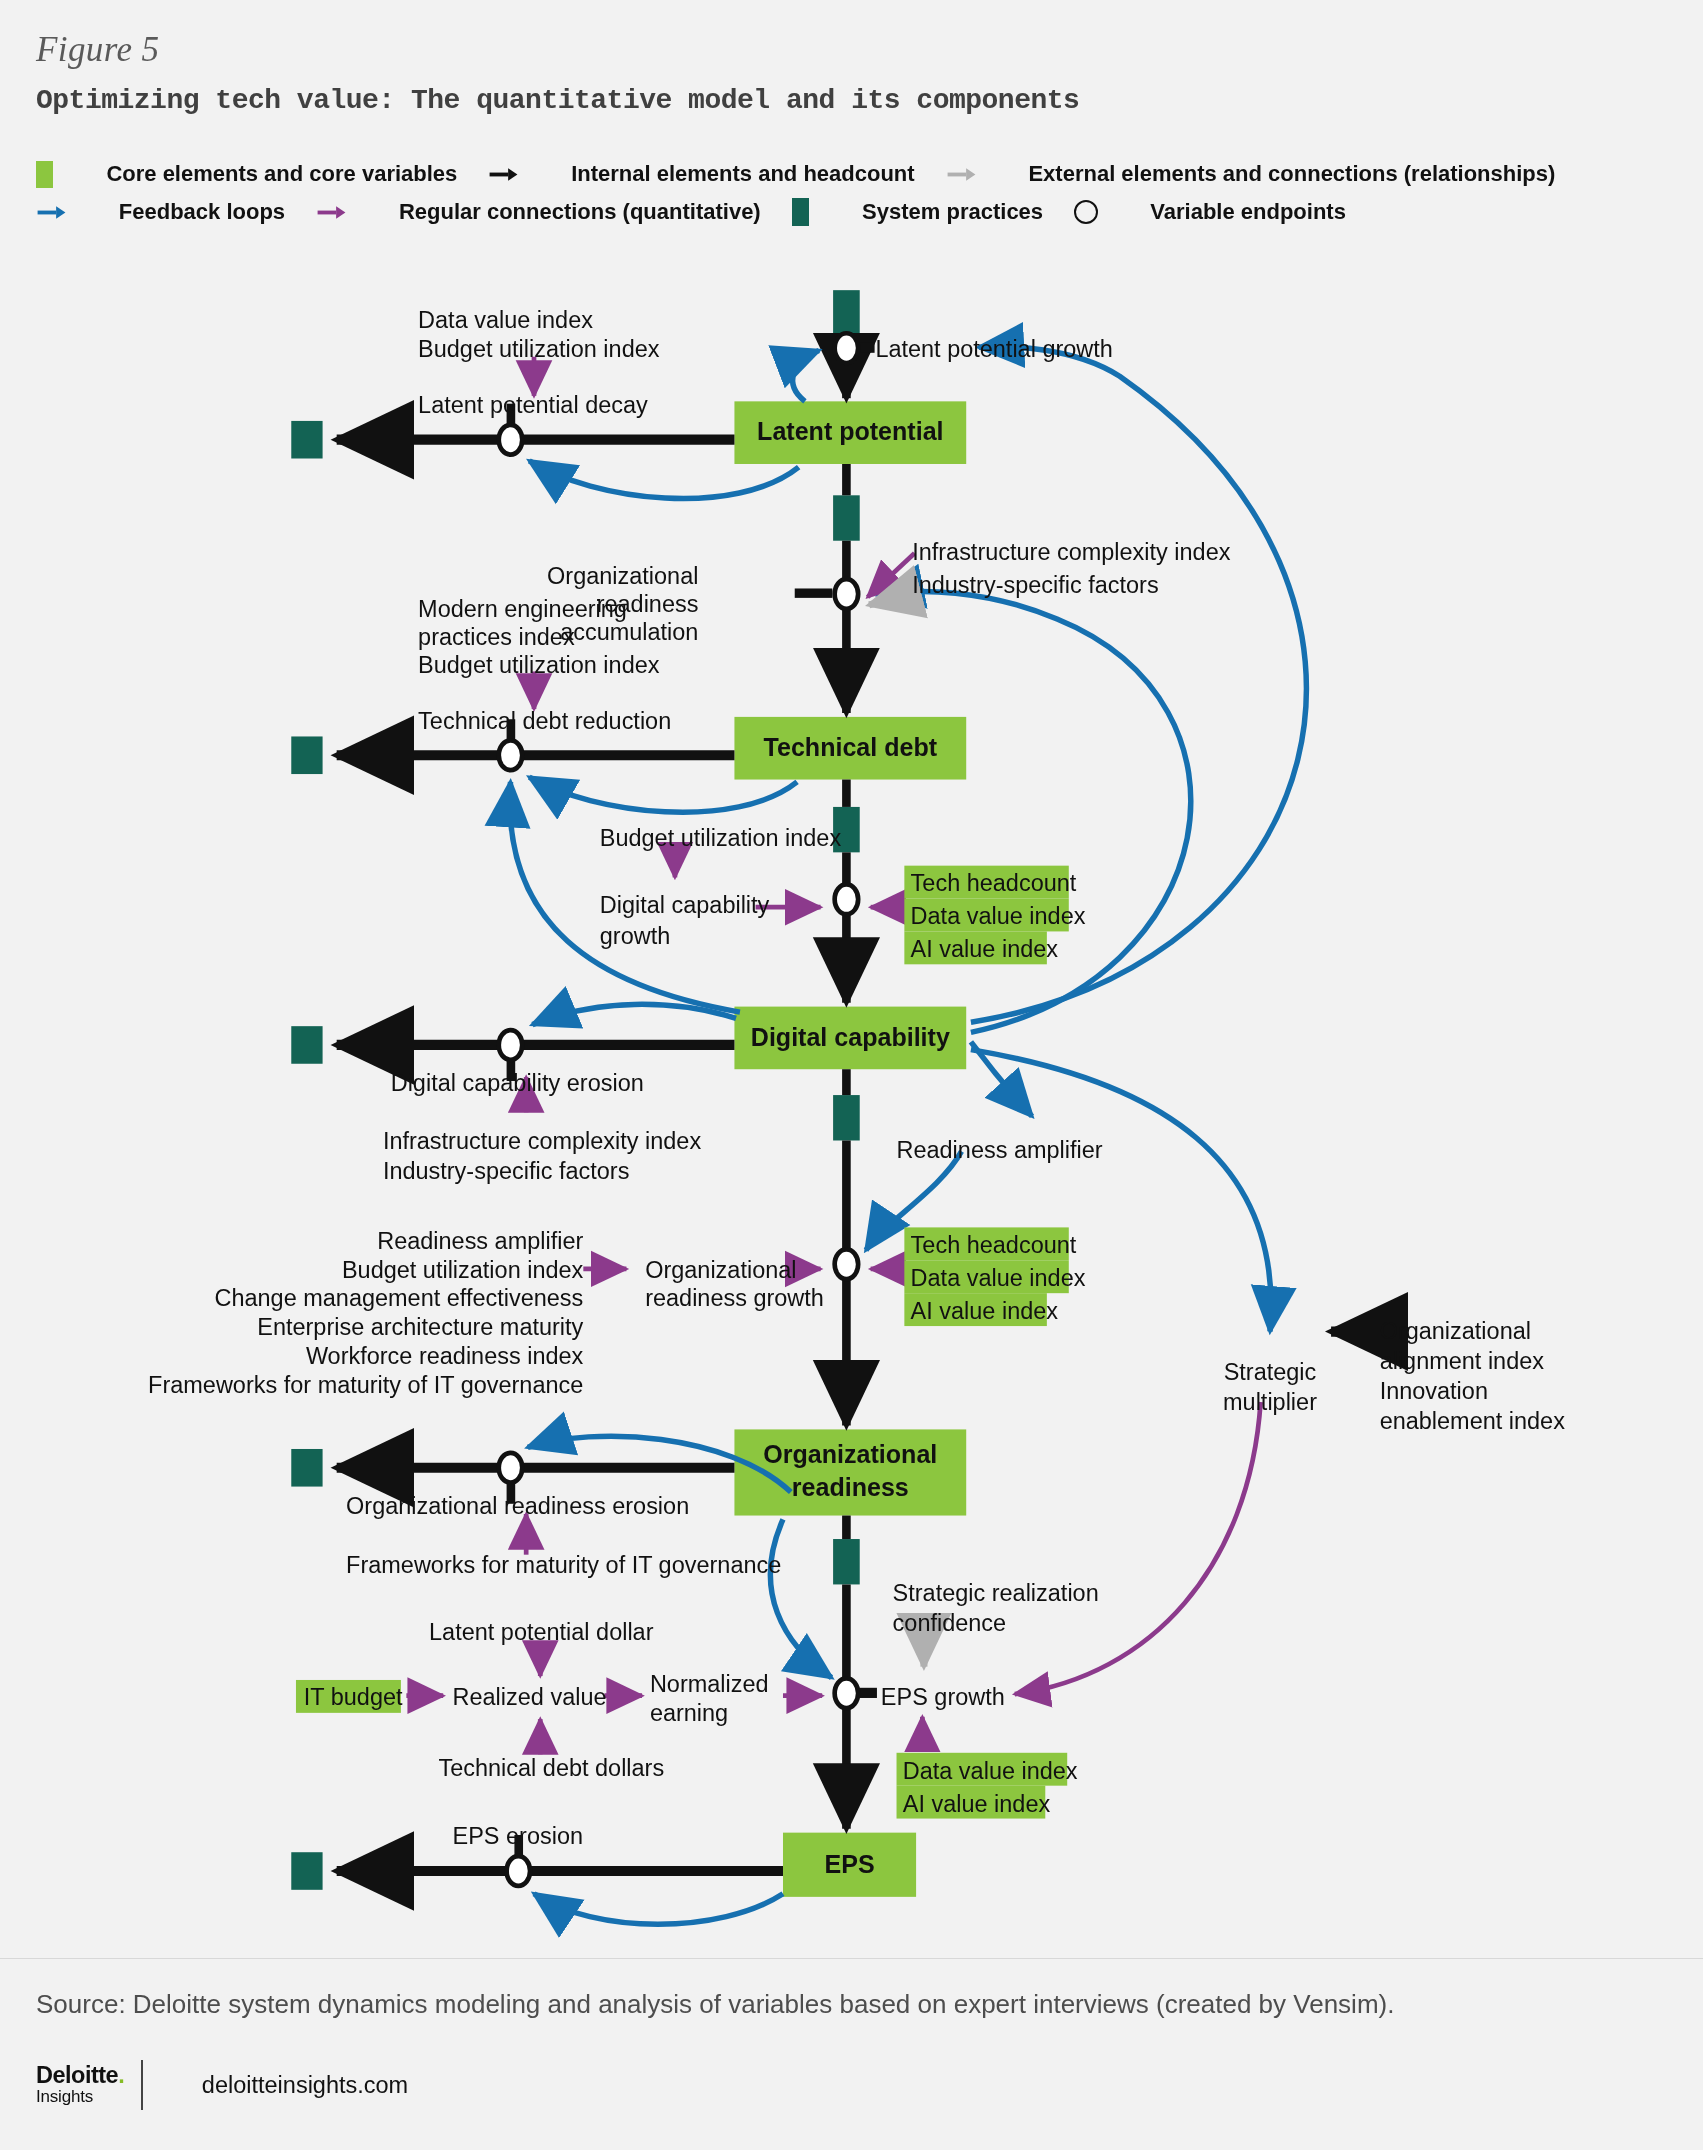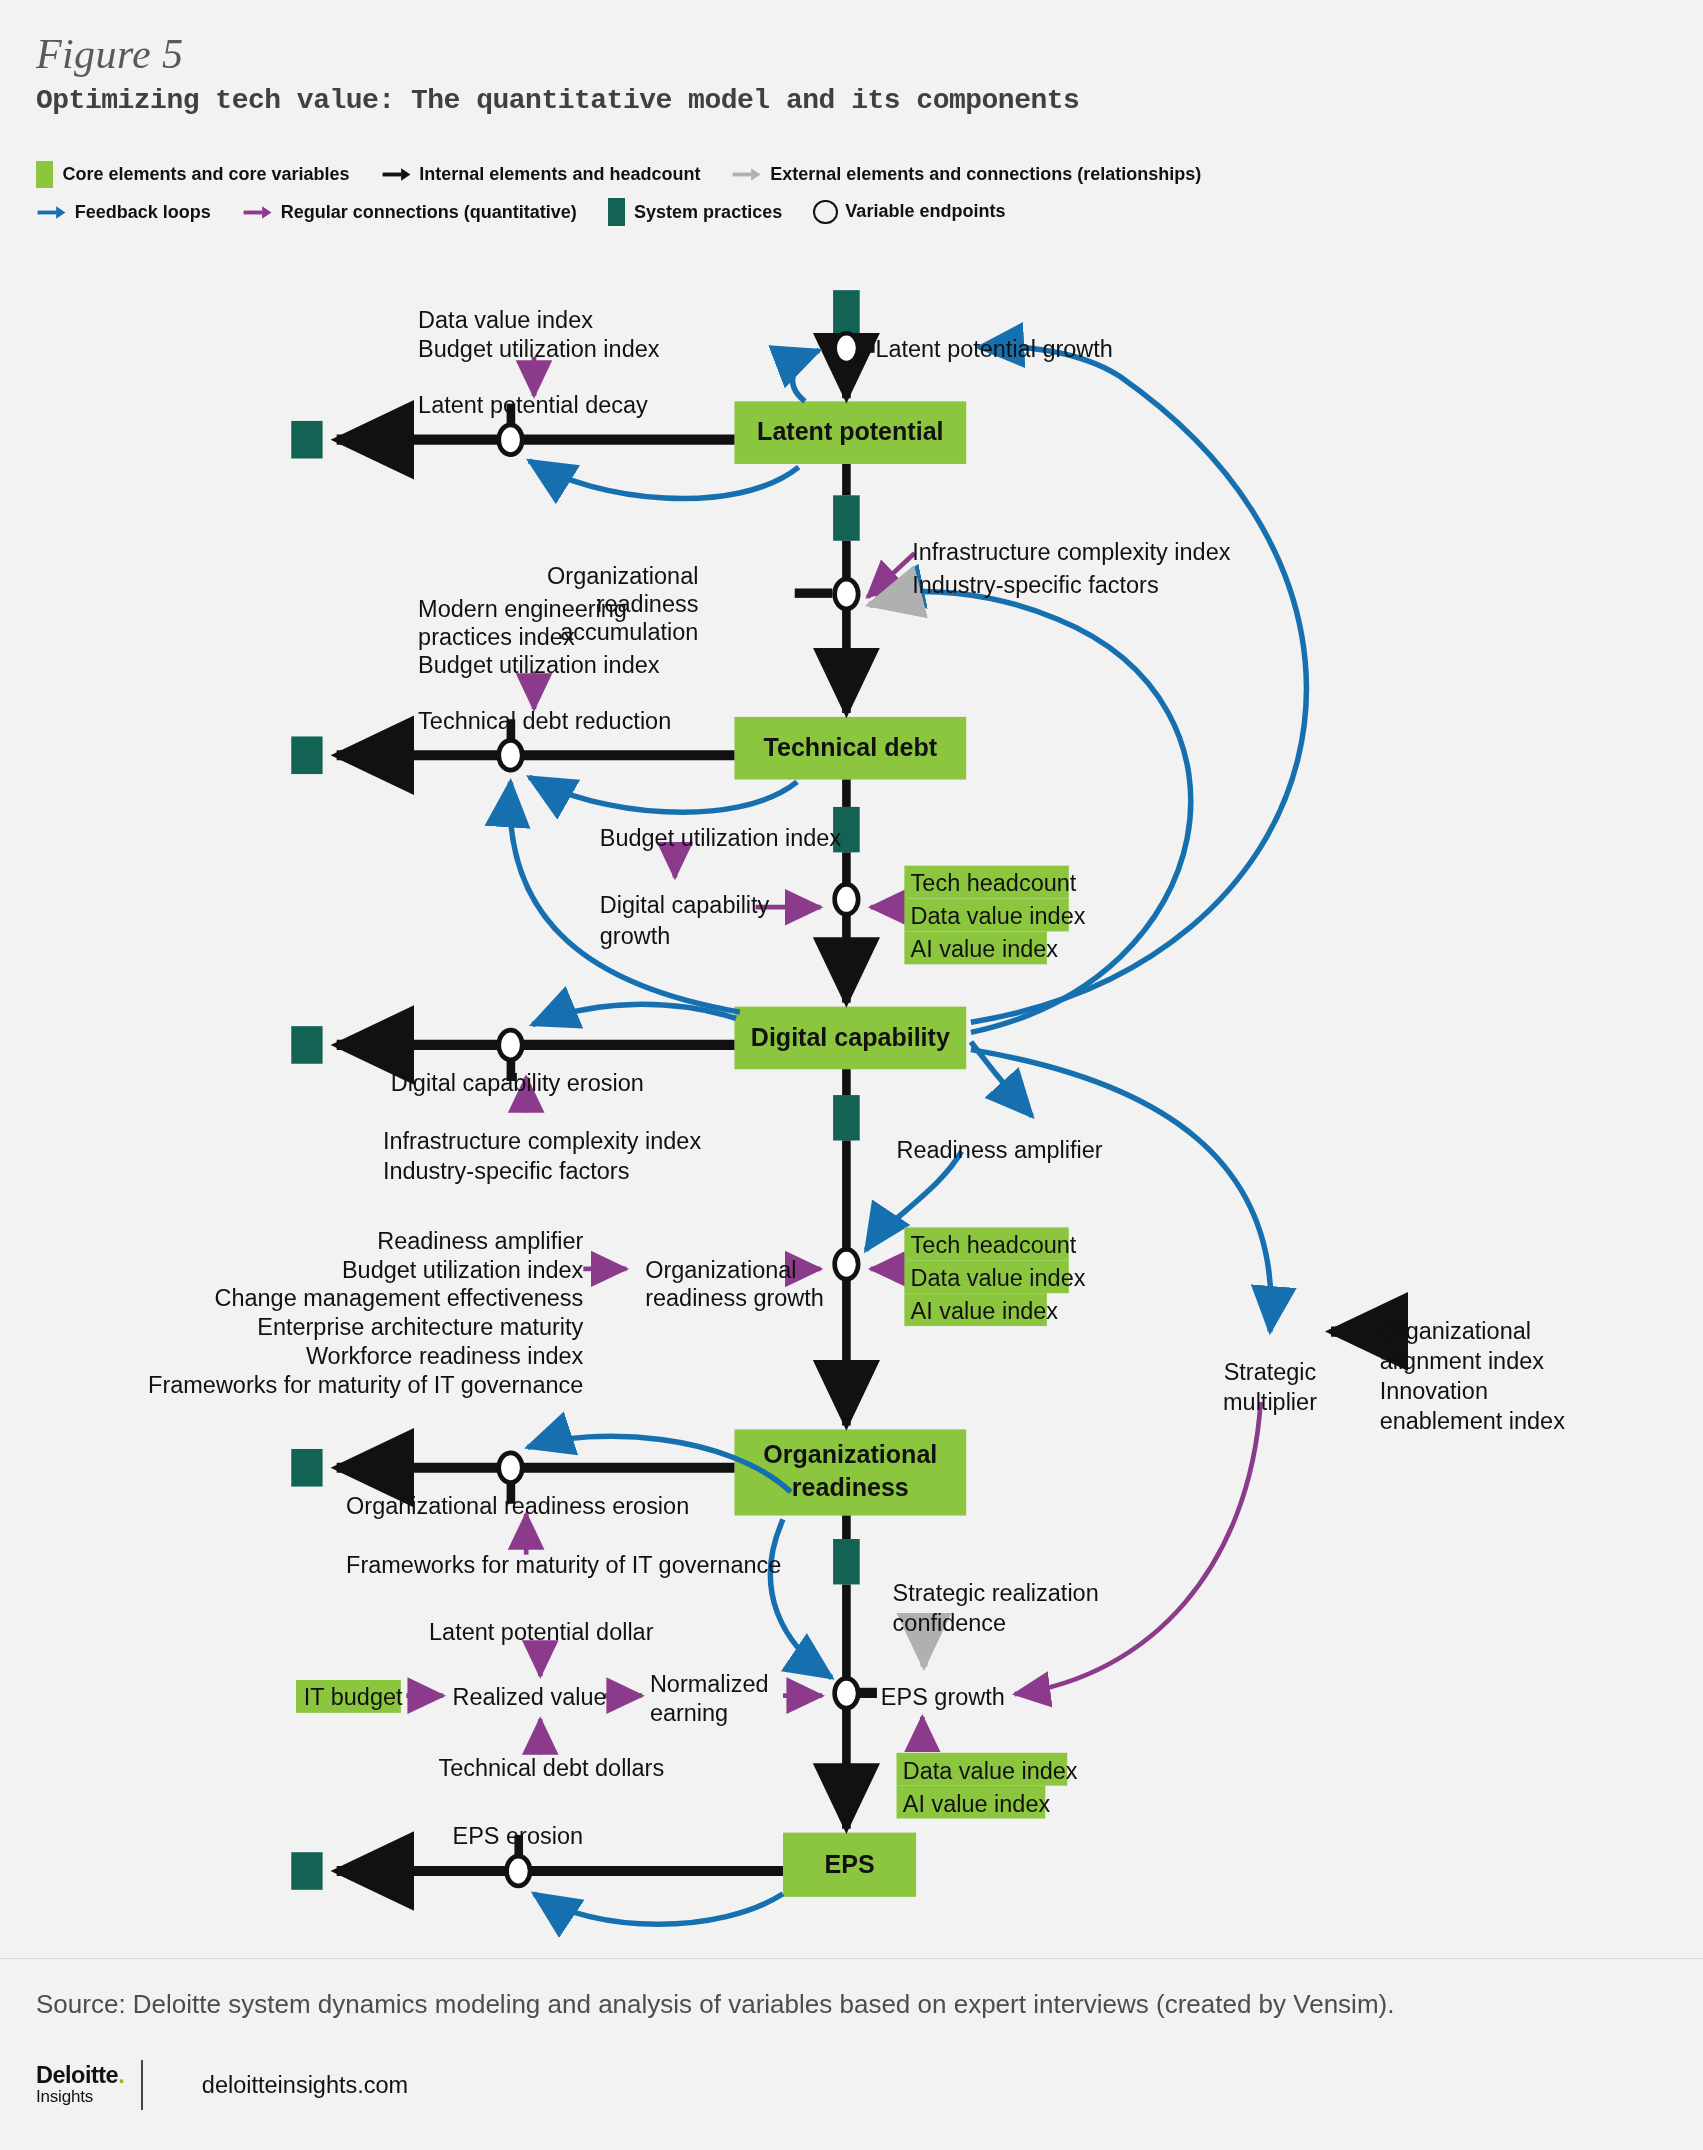--- a/index.html
+++ b/index.html
@@ -6,34 +6,34 @@
   body{
     width:1703px;height:2151px;
     font-family:"Liberation Sans", sans-serif;
     color:#111;
     position:relative;
     overflow:hidden;
   }
   .fig-label{
     position:absolute;left:36px;top:30px;
     font-family:"Liberation Serif", serif;
-    font-style:italic;font-size:42px;color:#5a5a5a;letter-spacing:0.4px;
+    font-style:italic;font-size:35px;color:#5a5a5a;letter-spacing:0.4px;
   }
   .fig-title{
     position:absolute;left:36px;top:85px;
     font-family:Liberation Mono, monospace;
     font-weight:bold;font-size:28px;color:#404040;
     letter-spacing:-0.5px;
   }
   .legend{
     position:absolute;left:36px;top:155px;width:1606px;
   }
   .legend-row{display:flex;align-items:center;height:38px;}
   .legend-item{display:flex;align-items:center;margin-right:31px;}
-  .legend-item .lbl{font-size:18px;font-weight:bold;color:#111;white-space:nowrap;}
+  .legend-item .lbl{font-size:22px;font-weight:bold;color:#111;white-space:nowrap;margin-left:44px;}
   .sw-green{width:17px;height:27px;background:#8cc63f;margin-right:9.4px;}
   .sw-teal{width:17px;height:28px;background:#136354;margin-right:9.4px;}
   .sw-circle{width:20.4px;height:20.4px;border:2px solid #111;border-radius:50%;background:#f2f2f2;margin-right:7.8px;}
   .sw-arrow{margin-right:7.8px;display:flex;align-items:center;}
 
   svg.canvas{position:absolute;left:0;top:0;width:1703px;height:2151px;}
 
   .footer-src{
     position:absolute;left:36px;top:1989px;
     font-size:26px;color:#4d4d4d;

